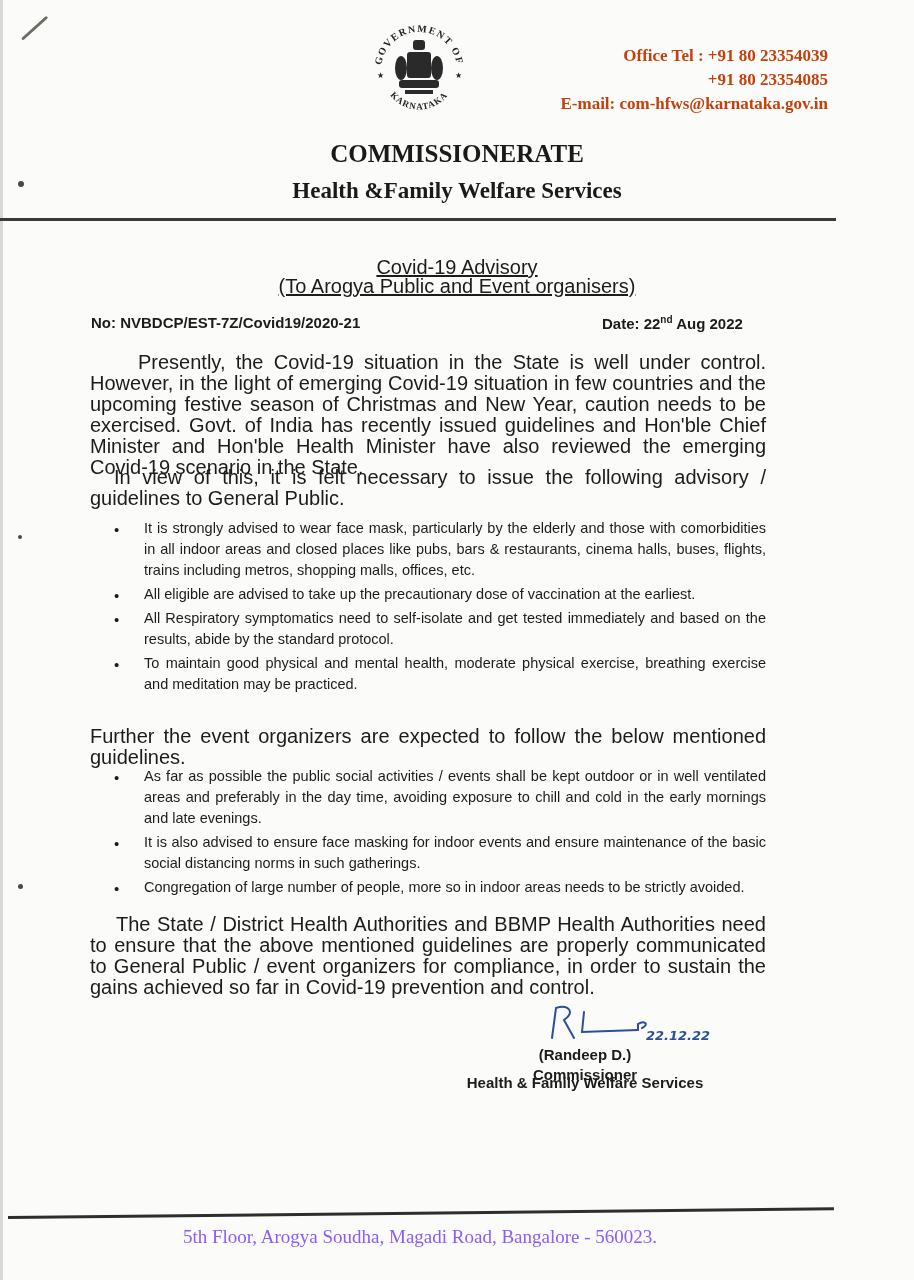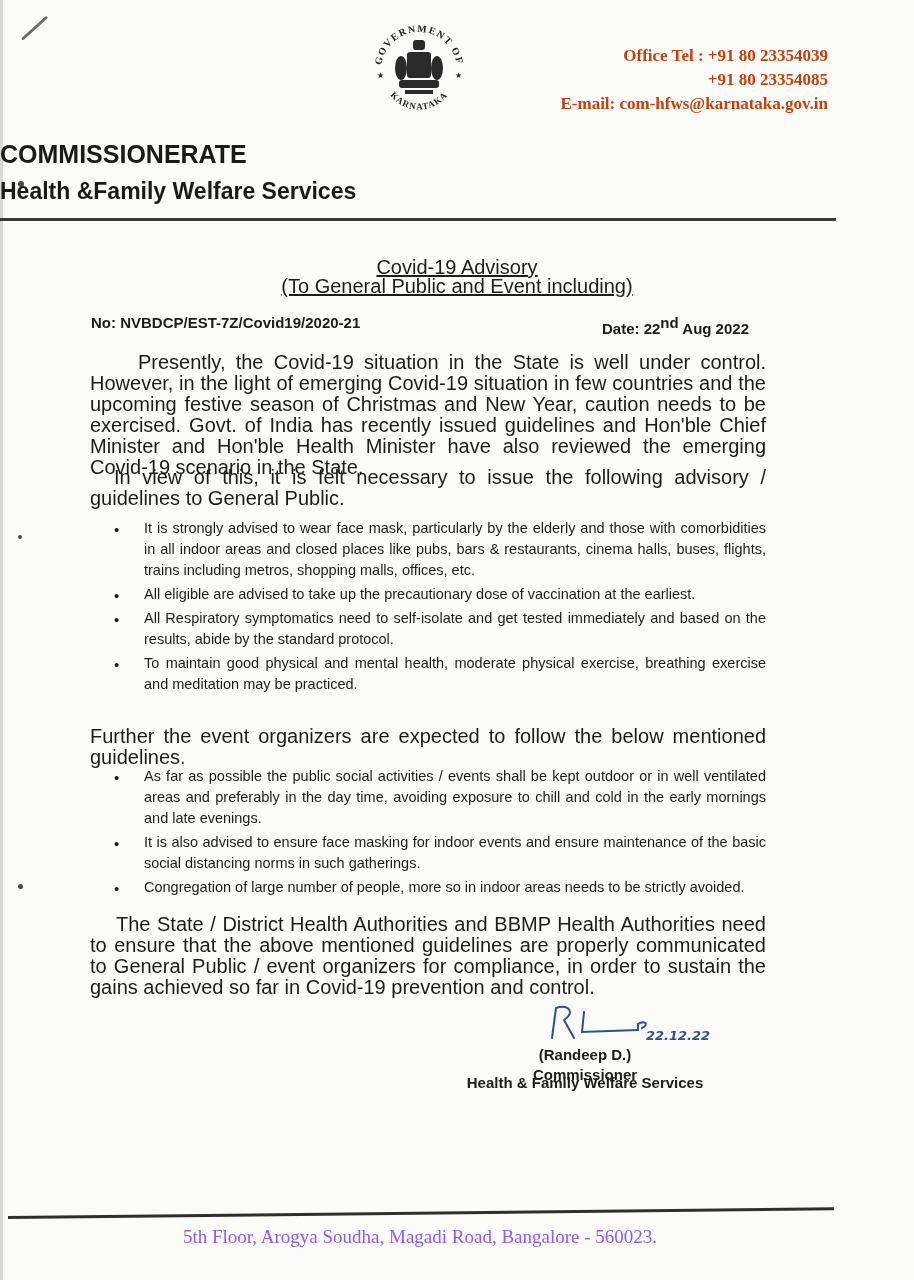--- a/index.html
+++ b/index.html
@@ -11,33 +11,33 @@
   }
   .page { position: absolute; left: 0; top: 0; width: 914px; height: 1280px; }
   .left-edge { position: absolute; left: 0; top: 0; width: 3px; height: 1280px; background: #d8d8d4; }
   .pen-mark { position: absolute; left: 22px; top: 38px; width: 34px; height: 3px; background: #6a6f66; transform: rotate(-42deg); transform-origin: left center; border-radius: 2px; }
   .hole { position: absolute; width: 6px; height: 6px; border-radius: 50%; background: #4a4a48; }
 
   .emblem { position: absolute; left: 371px; top: 18px; width: 96px; height: 104px; }
   .contact { position: absolute; right: 86px; top: 44px; text-align: right;
     font-family: "Liberation Serif", serif; font-weight: bold; font-size: 17px; line-height: 24px; color: #c2410c; }
 
-  .org-title { position: absolute; left: 0; width: 914px; font-family: Liberation Sans, sans-serif; font-weight: bold; color: #1a1a1a; }
+  .org-title { position: absolute; left: 0; width: 914px; text-align: center; font-family: Liberation Serif, serif; font-weight: bold; color: #1a1a1a; }
   .org-title.t1 { top: 140px; font-size: 25px; }
   .org-title.t2 { top: 178px; font-size: 23px; }
   .rule-top { position: absolute; left: 0; top: 218px; width: 836px; height: 3px; background: #3a3a38; }
 
   .adv { position: absolute; left: 0; width: 914px; text-align: center; font-family: "Liberation Sans", sans-serif; font-size: 20px; text-decoration: underline; }
   .adv.a1 { top: 256px; }
   .adv.a2 { top: 275px; }
 
   .refline { position: absolute; top: 314px; font-family: "Liberation Sans", sans-serif; font-size: 15px; font-weight: bold; text-align: center; }
   .refline.no { left: 91px; }
   .refline.date { left: 602px; }
-  .refline sup { font-size: 15px; }
+  .refline sup { font-size: 10px; }
 
   .body { position: absolute; left: 90px; width: 676px; font-family: "Liberation Sans", sans-serif; font-size: 20px; line-height: 21px; text-align: justify; color: #1c1c1c; }
   .p1 { top: 352px; text-indent: 48px; }
   .p2 { top: 467px; text-indent: 24px; }
   .list { position: absolute; left: 112px; width: 654px; margin: 0; padding: 0; list-style: none; font-family: "Liberation Sans", sans-serif; font-size: 14.5px; line-height: 21px; text-align: justify; }
   .list li { position: relative; padding-left: 32px; margin: 0 0 3px 0; }
   .list li::before { content: "•"; position: absolute; left: 2px; top: 1px; font-size: 15px; }
   .list1 { top: 518px; }
   .p3 { top: 726px; }
   .list2 { top: 766px; left: 112px; }
@@ -90,21 +90,21 @@
     <div>Office Tel : +91 80 23354039</div>
     <div>+91 80 23354085</div>
     <div>E-mail: com-hfws@karnataka.gov.in</div>
   </div>
 
   <div class="org-title t1">COMMISSIONERATE</div>
   <div class="org-title t2">Health &amp;Family Welfare Services</div>
   <div class="rule-top"></div>
 
   <div class="adv a1">Covid-19 Advisory</div>
-  <div class="adv a2">(To General Public and Event including)</div>
+  <div class="adv a2">(To Arogya Public and Event organisers)</div>
 
   <div class="refline no">No: NVBDCP/EST-7Z/Covid19/2020-21</div>
   <div class="refline date"><span>Date: 22</span><sup>nd</sup><span> Aug 2022</span></div>
 
   <div class="body p1">Presently, the Covid-19 situation in the State is well under control. However, in the light of emerging Covid-19 situation in few countries and the upcoming festive season of Christmas and New Year, caution needs to be exercised. Govt. of India has recently issued guidelines and Hon'ble Chief Minister and Hon'ble Health Minister have also reviewed the emerging Covid-19 scenario in the State.</div>
   <div class="body p2">In view of this, it is felt necessary to issue the following advisory / guidelines to General Public.</div>
 
   <ul class="list list1">
     <li>It is strongly advised to wear face mask, particularly by the elderly and those with comorbidities in all indoor areas and closed places like pubs, bars &amp; restaurants, cinema halls, buses, flights, trains including metros, shopping malls, offices, etc.</li>
     <li>All eligible are advised to take up the precautionary dose of vaccination at the earliest.</li>

